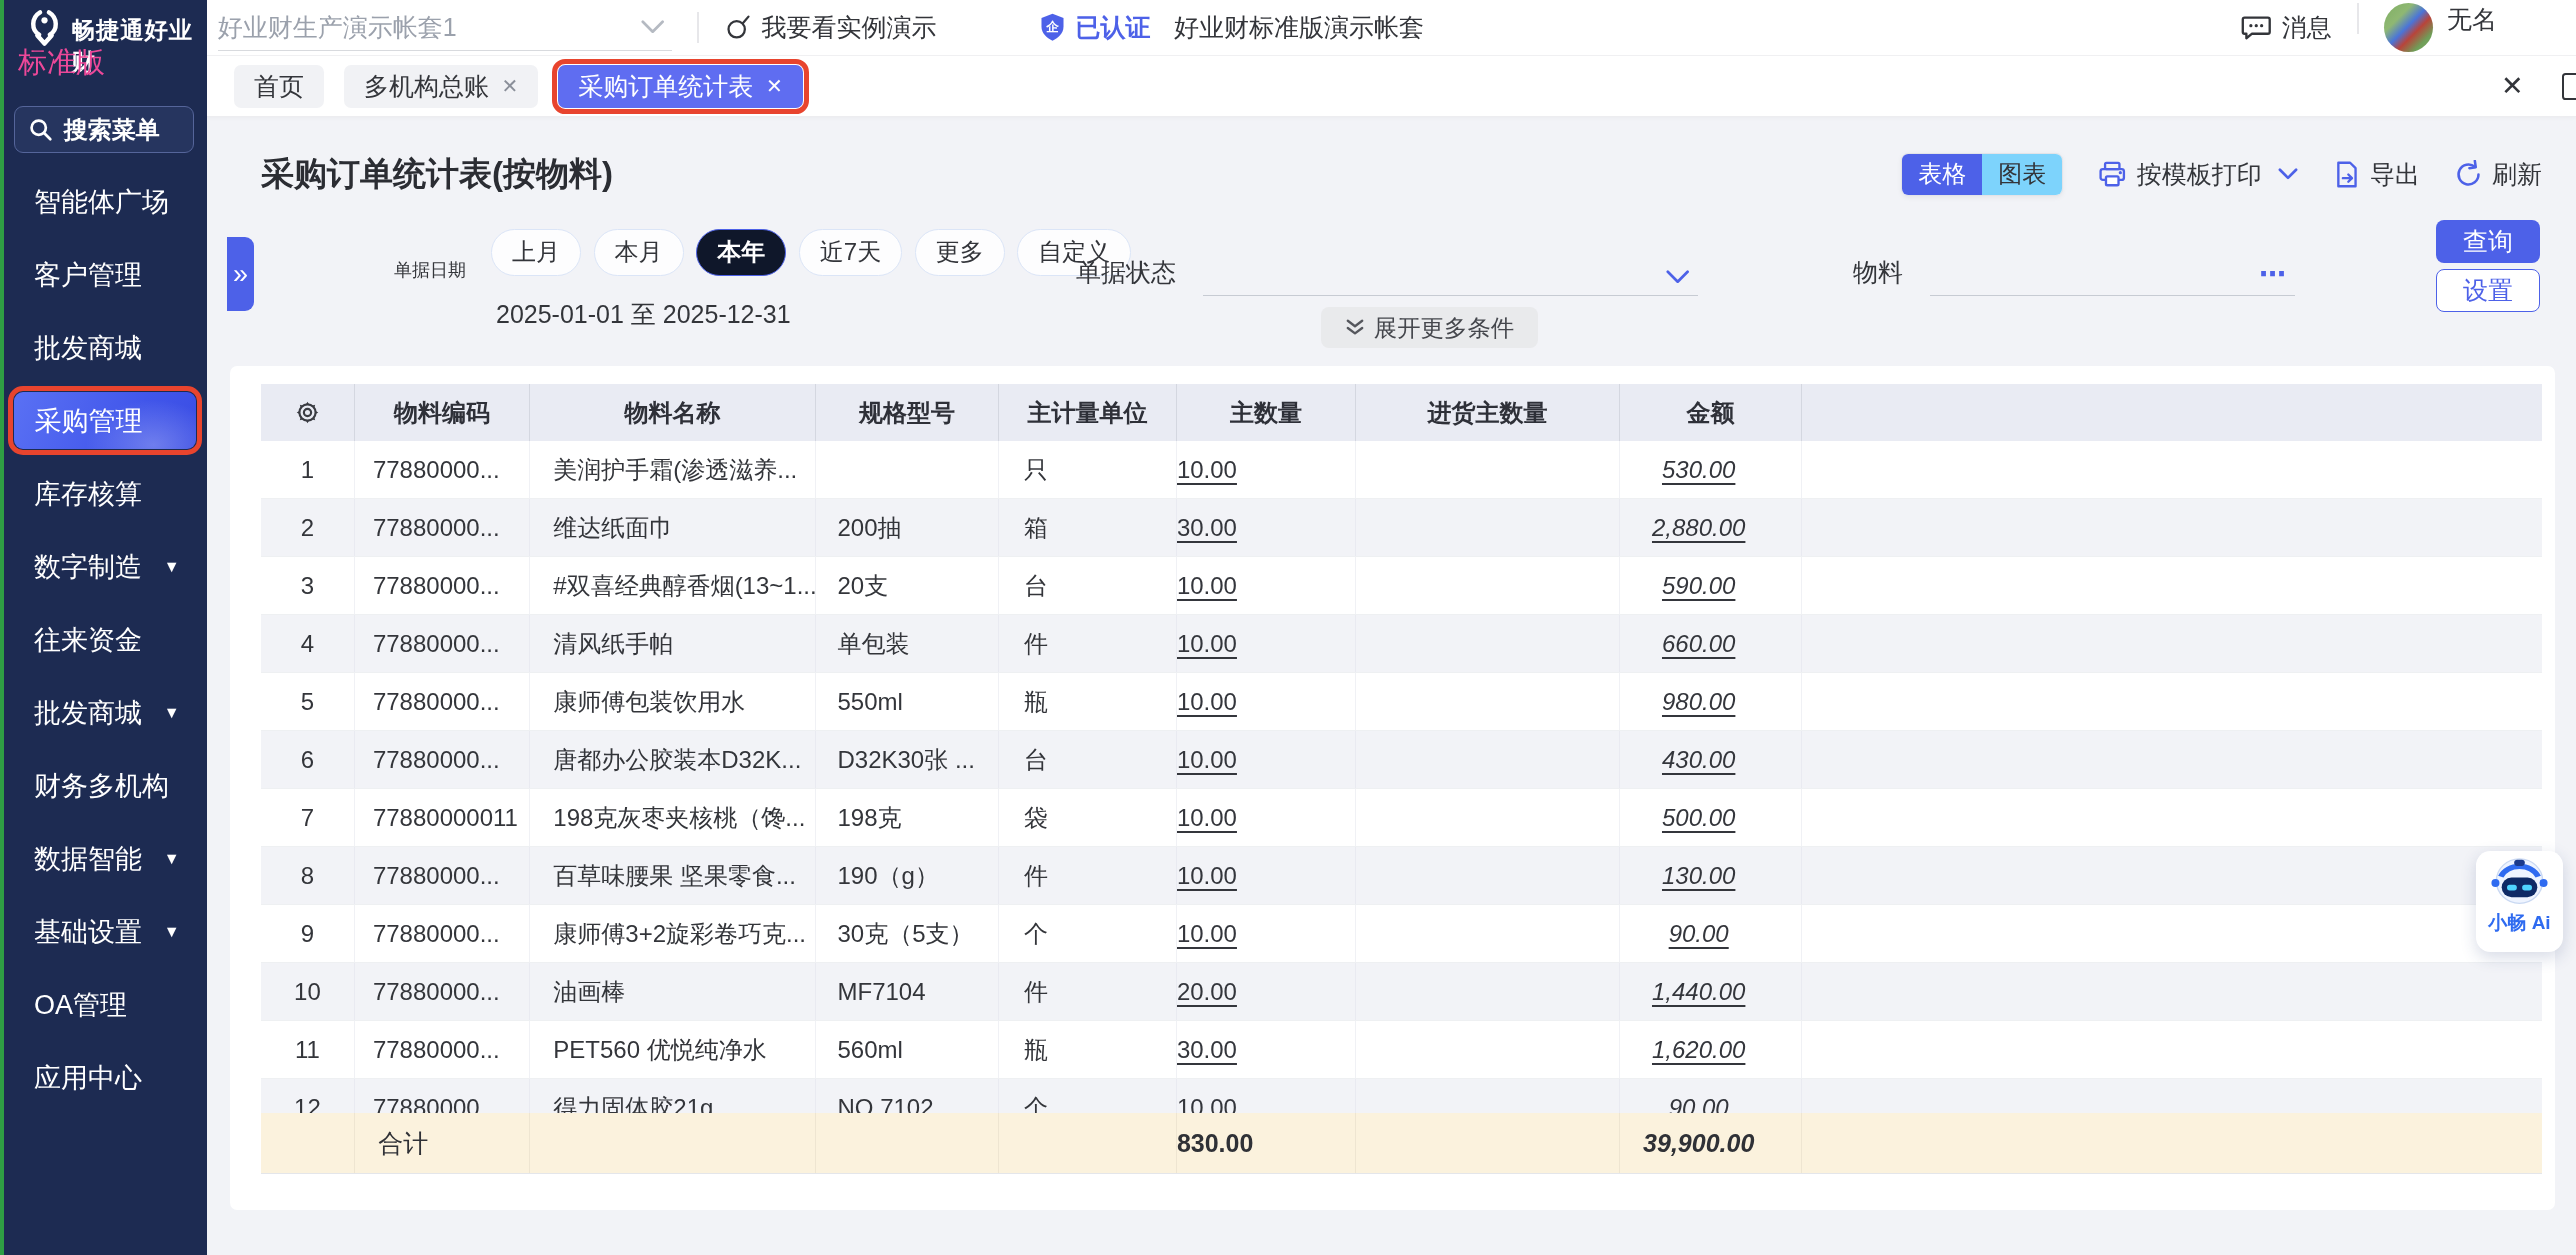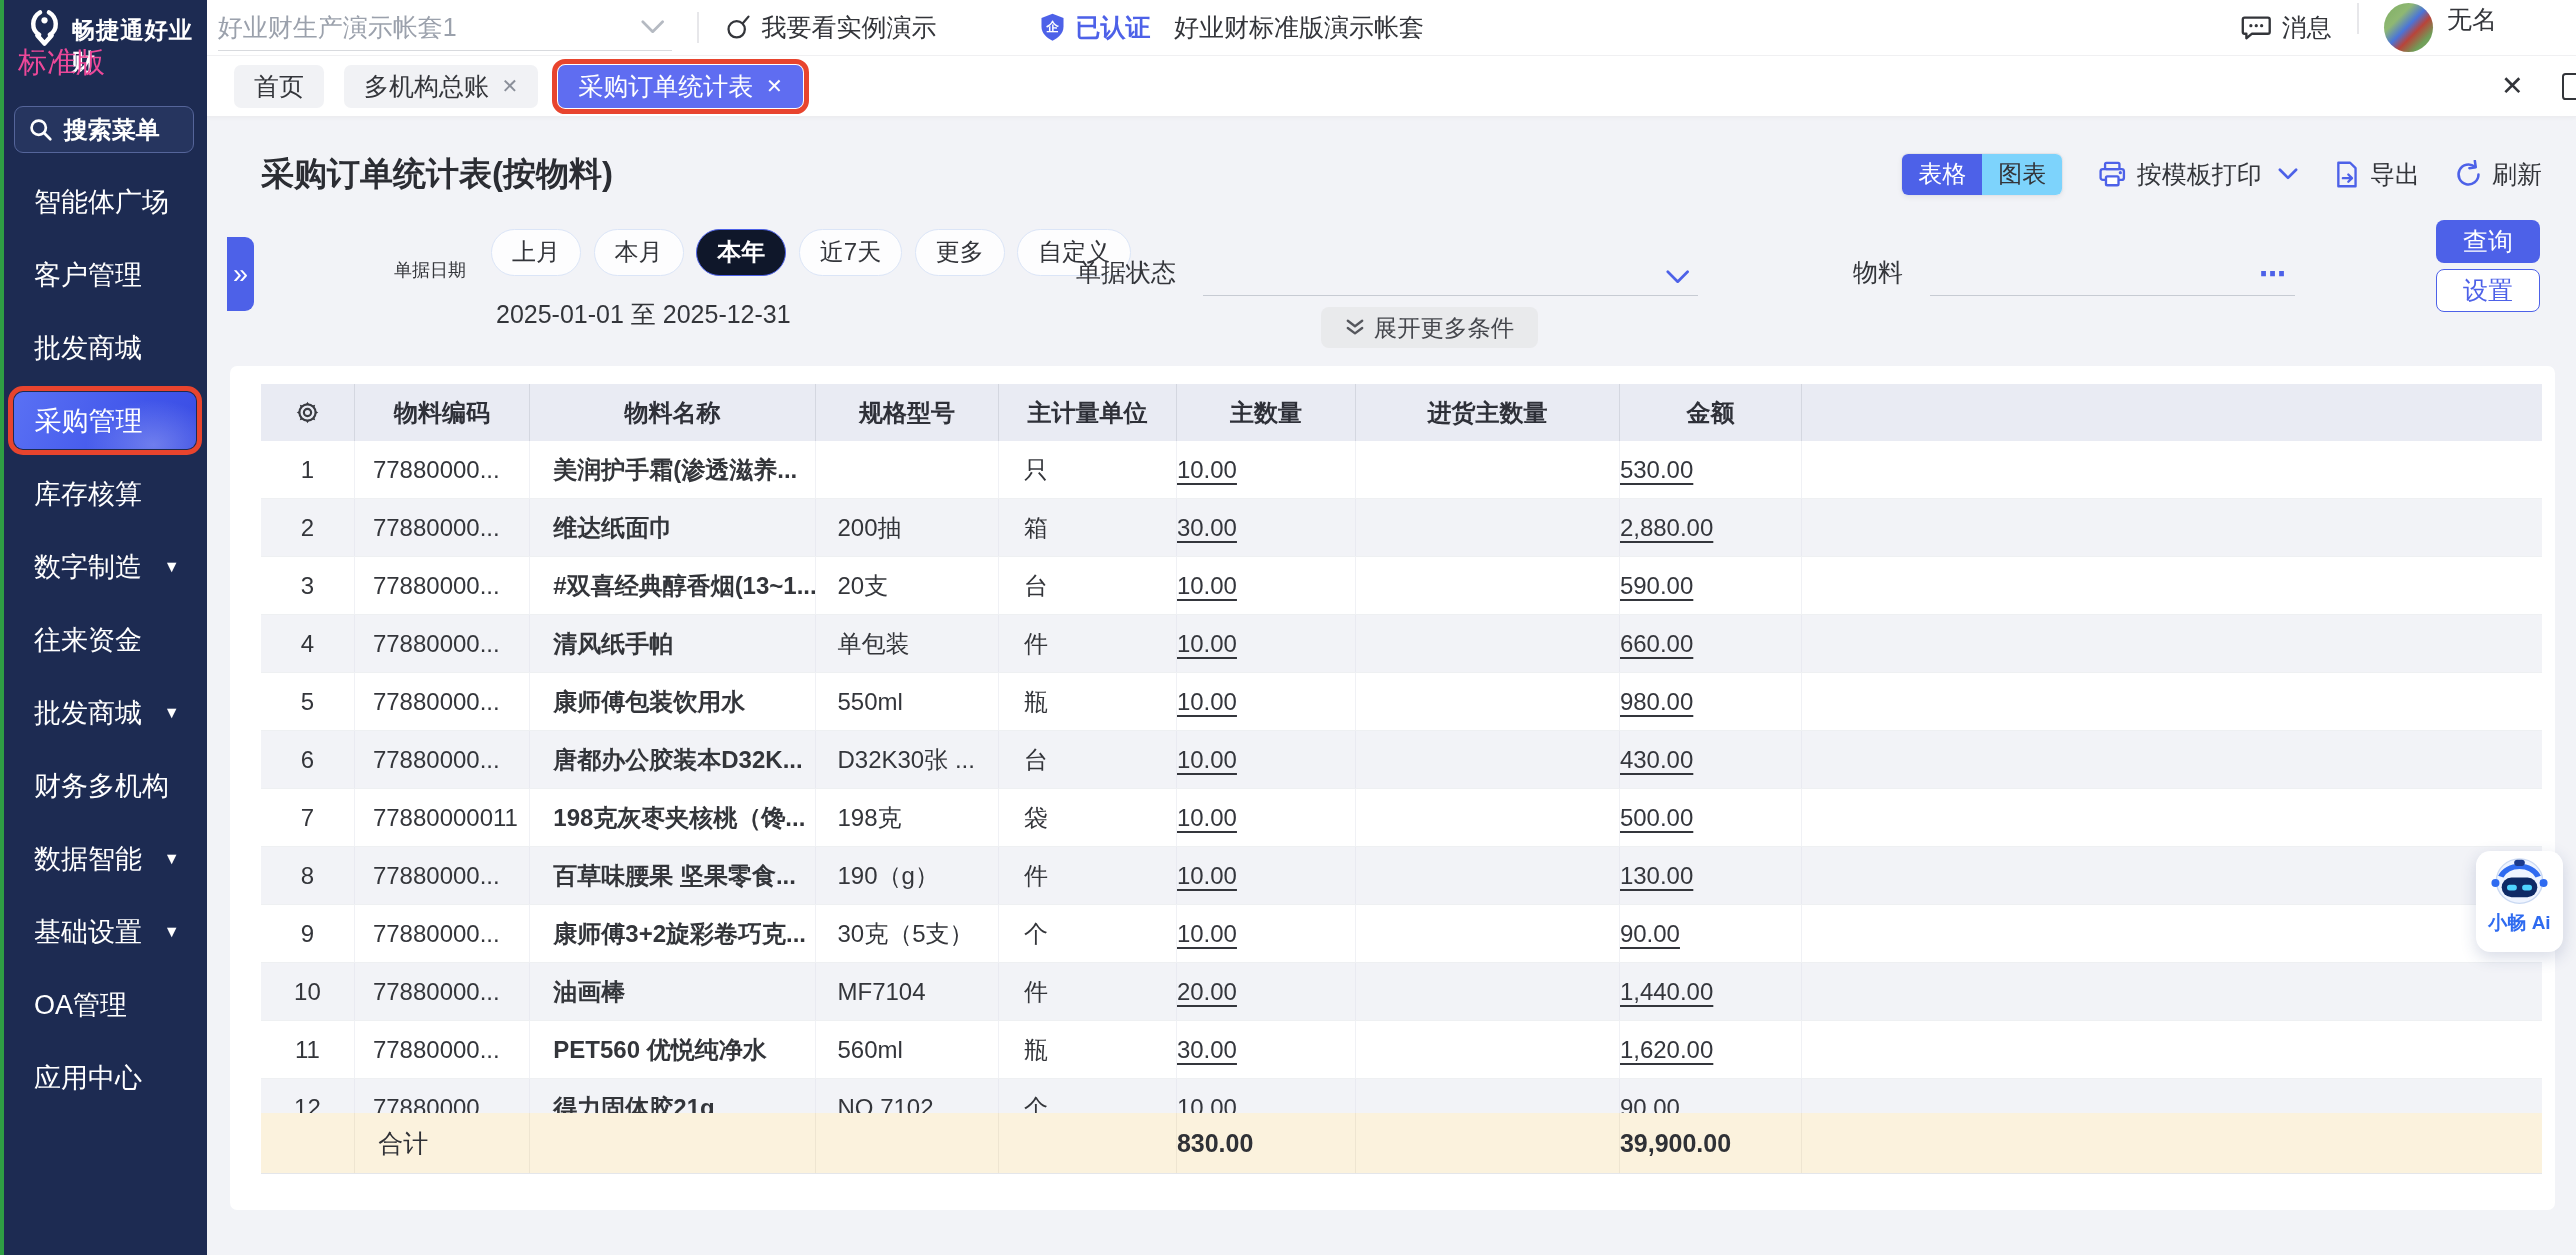--- a/index.html
+++ b/index.html
@@ -124,26 +124,26 @@
   .thead { height:57px; background:#e9ebf3; font-weight:600; color:#2e3038; font-size:24px; }
   .thead > div { display:flex; align-items:center; justify-content:center; border-right:1.8px solid #d4d7e0; }
   .thead > div:last-child { border-right:0; }
   .tbody-viewport { height:672px; overflow:hidden; }
   .trow { height:58px; font-size:24px; color:#33353a; border-bottom:1.8px solid #eef0f2; background:#fff; }
   .trow:nth-child(even) { background:#f2f3f7; }
   .trow > div { display:flex; align-items:center; border-right:1.8px solid rgba(222,225,233,.45); overflow:hidden; white-space:nowrap; }
   .trow > div:last-child { border-right:0; }
   .c-n { justify-content:center; }
   .c-code { padding-left:18px; }
-  .c-name { padding-left:23.4px;font-weight:bold; }
+  .c-name { padding-left:23.4px; }
   .c-spec { padding-left:21.6px; }
   .c-unit { padding-left:25px; }
   .c-qty  { justify-content:flex-start; padding-right:30.5px; }
   .c-inqty{ justify-content:flex-end; padding-right:36px; }
-  .c-amt  { justify-content:flex-start; padding-right:23.4px; }
+  .c-amt  { justify-content:center; padding-right:23.4px;font-style:italic; }
   .numlink { text-decoration:underline; text-underline-offset:4.5px; color:#34363c; cursor:pointer; }
   .tfoot { height:61px; background:#fbf2dd; font-size:25px; color:#2f3136; border-bottom:1.8px solid #e4e6ea; }
   .tfoot > div { display:flex; align-items:center; border-right:1.8px solid rgba(0,0,0,.05); }
   .tfoot > div:last-child { border-right:0; }
   .tfoot .c-label { padding-left:23.4px; font-weight:500; }
   .tfoot .num { font-weight:600; }
 
   
   .assistant { position:absolute; left:2476px; top:851px; width:87px; height:101px; background:#fff; border-radius:14.4px;
     box-shadow:0 5.4px 16px rgba(40,60,120,.18); z-index:40; display:flex; flex-direction:column; align-items:center;

